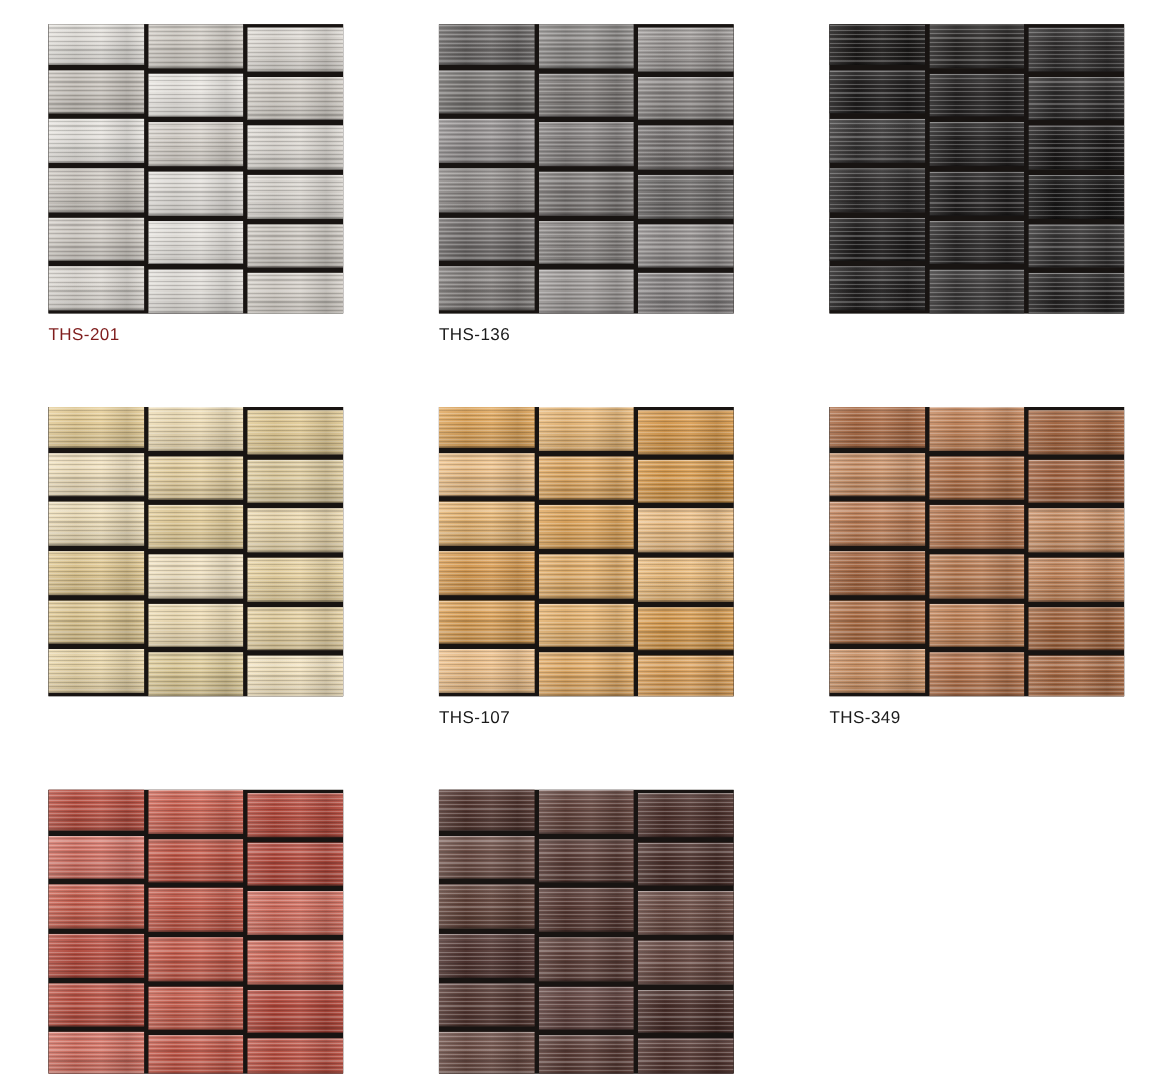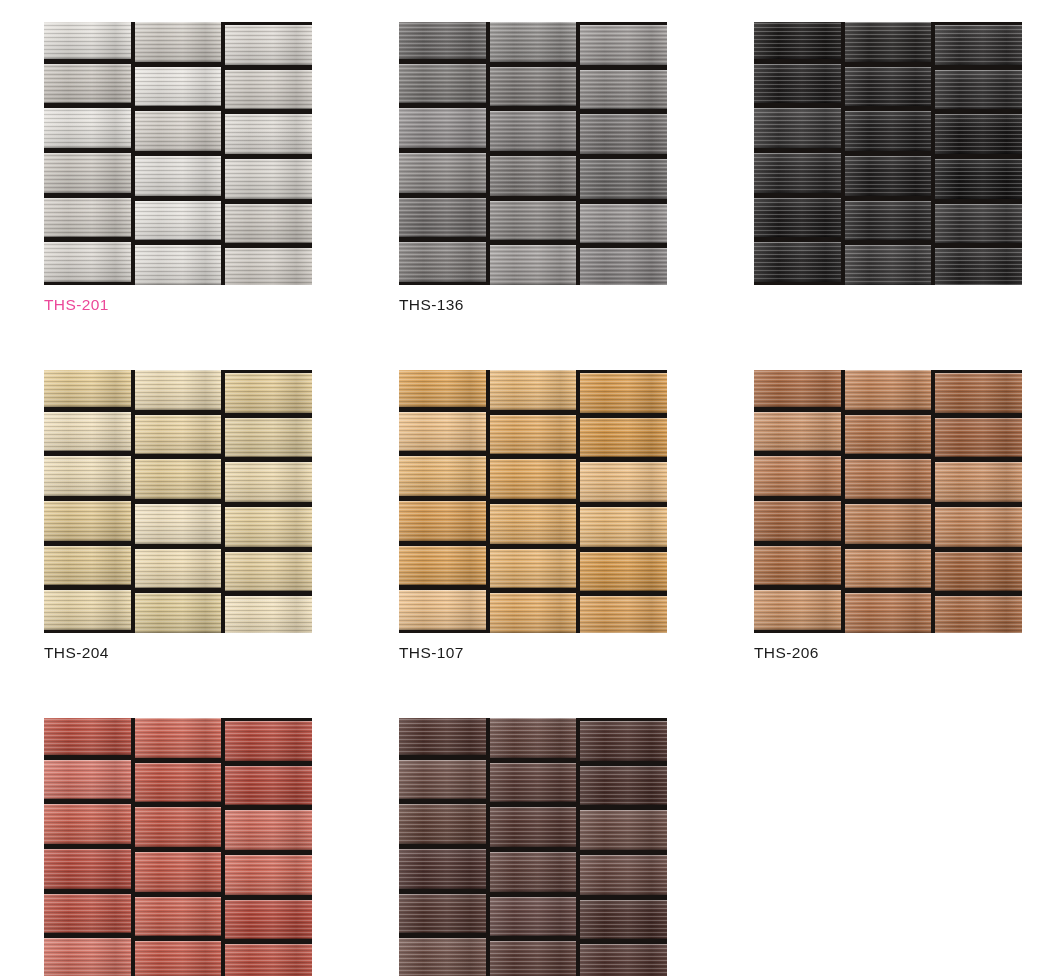--- a/index.html
+++ b/index.html
@@ -122,21 +122,21 @@
             <div class="brick" style="--bc: #e1ded9;"></div>
             <div class="brick off-b" style="--bc: #d9d5cf;"></div>
             <div class="brick off-a" style="--bc: #d0cbc4;"></div>
             <div class="brick" style="--bc: #e6e3de;"></div>
             <div class="brick off-b" style="--bc: #cdc8c1;"></div>
             <div class="brick off-a" style="--bc: #dbd7d1;"></div>
             <div class="brick" style="--bc: #e2dfda;"></div>
             <div class="brick off-b" style="--bc: #d4cfc8;"></div>
           </div>
         </div>
-        <div class="label" style="color: #ec4899;">THS-201</div>
+        <div class="label" style="color: #7f1d1d;">THS-201</div>
       </div>
       <div class="cell">
         <div class="swatch">
           <div class="grout" style="background: rgb(24, 20, 18);"></div>
           <div class="bricks">
             <div class="brick off-a" style="--bc: #6d6a69;"></div>
             <div class="brick" style="--bc: #8d8a88;"></div>
             <div class="brick off-b" style="--bc: #9b9795;"></div>
             <div class="brick off-a" style="--bc: #7a7775;"></div>
             <div class="brick" style="--bc: #7f7b79;"></div>
@@ -199,21 +199,20 @@
             <div class="brick" style="--bc: #f2e3c2;"></div>
             <div class="brick off-b" style="--bc: #e7d2a1;"></div>
             <div class="brick off-a" style="--bc: #dfc893;"></div>
             <div class="brick" style="--bc: #eedcb4;"></div>
             <div class="brick off-b" style="--bc: #e5d0a0;"></div>
             <div class="brick off-a" style="--bc: #e9d6a9;"></div>
             <div class="brick" style="--bc: #decb98;"></div>
             <div class="brick off-b" style="--bc: #f1e1bd;"></div>
           </div>
         </div>
-        <div class="label" style="color: rgb(27, 27, 27);">THS-204</div>
       </div>
       <div class="cell">
         <div class="swatch">
           <div class="grout" style="background: rgb(24, 20, 18);"></div>
           <div class="bricks">
             <div class="brick off-a" style="--bc: #dfa65c;"></div>
             <div class="brick" style="--bc: #e8b878;"></div>
             <div class="brick off-b" style="--bc: #d99c50;"></div>
             <div class="brick off-a" style="--bc: #eec189;"></div>
             <div class="brick" style="--bc: #e1aa64;"></div>
@@ -251,21 +250,21 @@
             <div class="brick" style="--bc: #bb7e55;"></div>
             <div class="brick off-b" style="--bc: #c3875d;"></div>
             <div class="brick off-a" style="--bc: #b07148;"></div>
             <div class="brick" style="--bc: #c28459;"></div>
             <div class="brick off-b" style="--bc: #a4663f;"></div>
             <div class="brick off-a" style="--bc: #cd9468;"></div>
             <div class="brick" style="--bc: #b5754e;"></div>
             <div class="brick off-b" style="--bc: #aa6c46;"></div>
           </div>
         </div>
-        <div class="label" style="color: rgb(27, 27, 27);">THS-206</div>
+        <div class="label" style="color: rgb(27, 27, 27);">THS-349</div>
       </div>
       <div class="cell">
         <div class="swatch">
           <div class="grout" style="background: rgb(24, 20, 18);"></div>
           <div class="bricks">
             <div class="brick off-a" style="--bc: #bc5244;"></div>
             <div class="brick" style="--bc: #cd6454;"></div>
             <div class="brick off-b" style="--bc: #b64c3f;"></div>
             <div class="brick off-a" style="--bc: #d47265;"></div>
             <div class="brick" style="--bc: #c25747;"></div>

